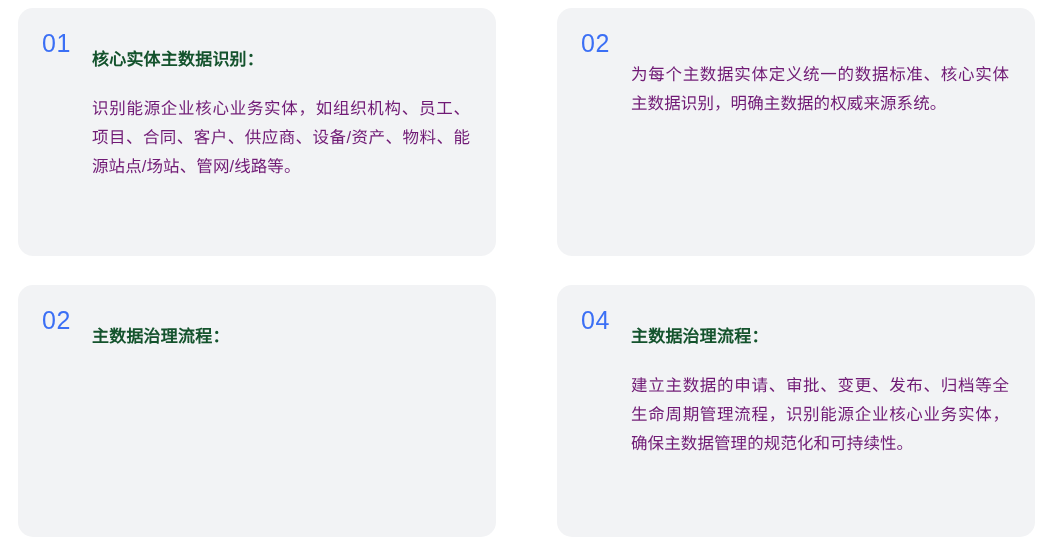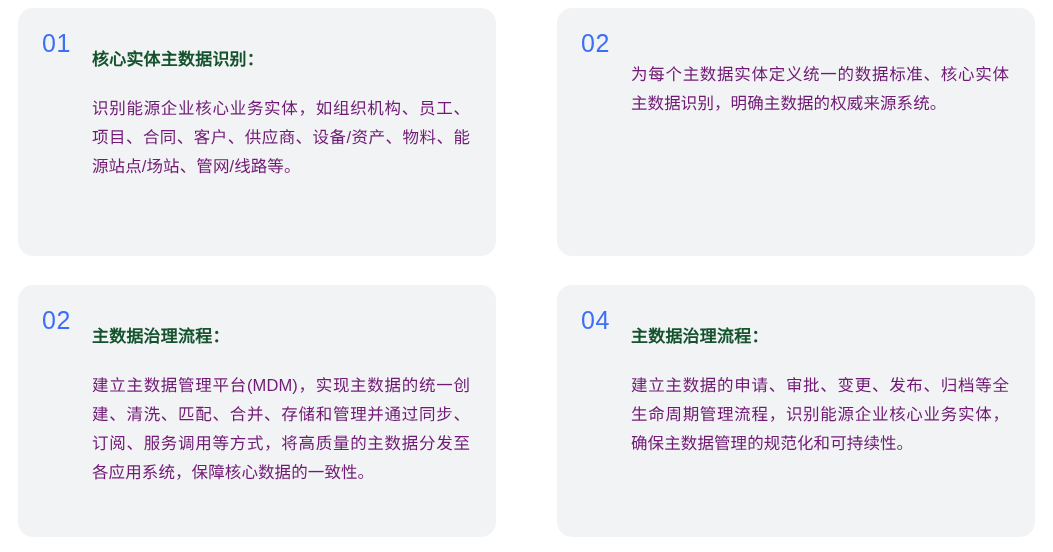--- a/index.html
+++ b/index.html
@@ -94,21 +94,20 @@
       <span class="card-num">02</span>
     </div>
     <p class="card-body">为每个主数据实体定义统一的数据标准、核心实体主数据识别，明确主数据的权威来源系统。</p>
   </section>
 
   <section class="card">
     <div class="card-head">
       <span class="card-num">02</span>
       <h3 class="card-title">主数据治理流程：</h3>
     </div>
-    <p class="card-body">建立主数据管理平台(MDM)，实现主数据的统一创建、清洗、匹配、合并、存储和管理并通过同步、订阅、服务调用等方式，将高质量的主数据分发至各应用系统，保障核心数据的一致性。</p>
   </section>
 
   <section class="card">
     <div class="card-head">
       <span class="card-num">04</span>
       <h3 class="card-title">主数据治理流程：</h3>
     </div>
     <p class="card-body">建立主数据的申请、审批、变更、发布、归档等全生命周期管理流程，识别能源企业核心业务实体，确保主数据管理的规范化和可持续性。</p>
   </section>
 

